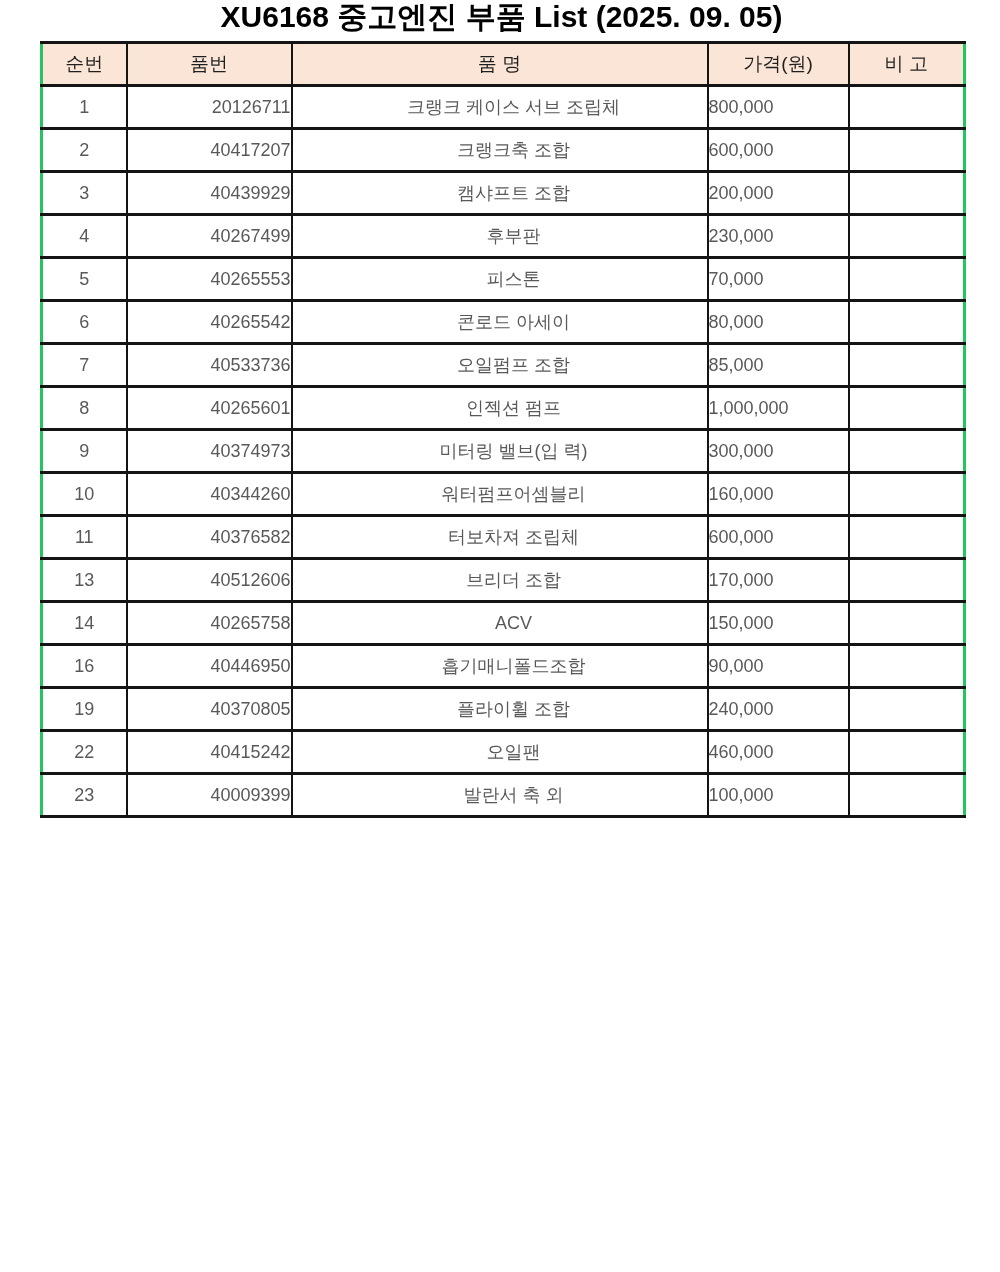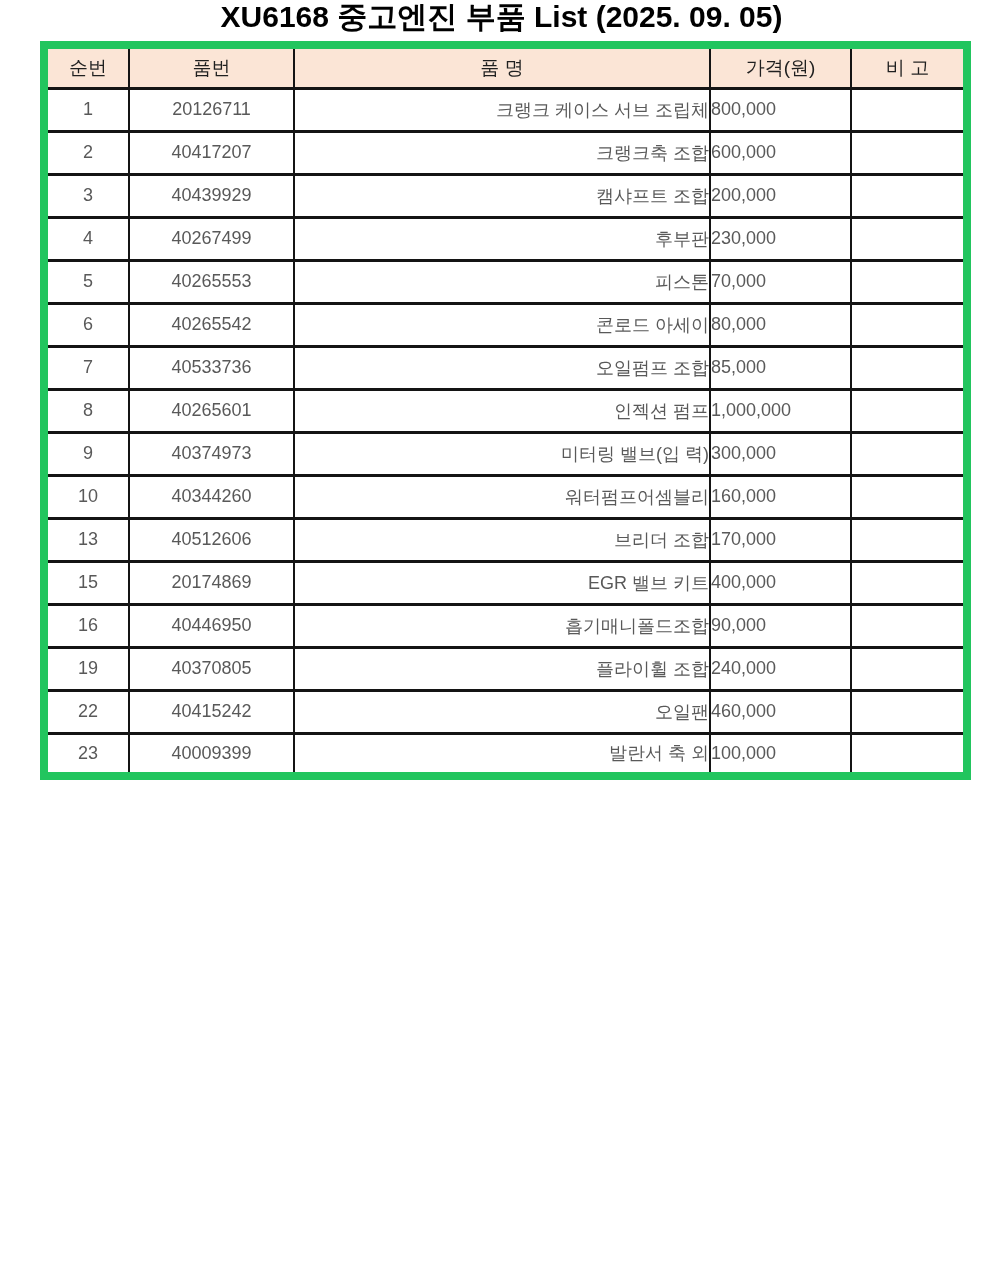--- a/index.html
+++ b/index.html
@@ -22,21 +22,21 @@
     font-size: 30px;
     line-height: 34px;
     font-weight: bold;
     color: #000000;
   }
   table.parts {
     border-collapse: collapse;
     table-layout: fixed;
     width: 923px;
     margin-left: 40px;
-    border: 8px solid #22c55e;
+    border: 3px solid #22c55e;
   }
   col.c1 { width: 85px; }
   col.c2 { width: 165px; }
   col.c3 { width: 416px; }
   col.c4 { width: 141px; }
   col.c5 { width: 116px; }
   th, td {
     border: 2px solid #141414;
     border-top-width: 3px;
     border-bottom-width: 3px;
@@ -51,22 +51,22 @@
     font-size: 19px;
     font-weight: normal;
     text-align: center;
   }
   td {
     color: #595959;
     font-size: 18px;
     background: #ffffff;
   }
   td.c-no    { text-align: center; }
-  td.c-part  { text-align: center; }
-  td.c-name  { text-align: right; padding-left: 28px; }
+  td.c-part  { text-align: right; }
+  td.c-name  { text-align: center; padding-left: 28px; }
   td.c-price { text-align: left; padding-right: 13px; }
   td.c-note  { text-align: center; }
 </style>
 </head>
 <body>
 
 <div class="page">
   <h1 class="doc-title">XU6168 중고엔진 부품 List (2025. 09. 05)</h1>
 
   <table class="parts">
@@ -160,38 +160,45 @@
   </tr>
 
   <tr>
     <td class="c-no">10</td>
     <td class="c-part">40344260</td>
     <td class="c-name">워터펌프어셈블리</td>
     <td class="c-price">160,000</td>
     <td class="c-note"></td>
   </tr>
 
+  <tr>
+    <td class="c-no">11</td>
+    <td class="c-part">40376582</td>
+    <td class="c-name">터보차져 조립체</td>
+    <td class="c-price">600,000</td>
+    <td class="c-note"></td>
+  </tr>
 
 
   <tr>
     <td class="c-no">13</td>
     <td class="c-part">40512606</td>
     <td class="c-name">브리더 조합</td>
     <td class="c-price">170,000</td>
     <td class="c-note"></td>
   </tr>
 
-
-  <tr>
-    <td class="c-no">15</td>
-    <td class="c-part">20174869</td>
-    <td class="c-name">EGR 밸브 키트</td>
-    <td class="c-price">400,000</td>
-    <td class="c-note"></td>
-  </tr>
+  <tr>
+    <td class="c-no">14</td>
+    <td class="c-part">40265758</td>
+    <td class="c-name">ACV</td>
+    <td class="c-price">150,000</td>
+    <td class="c-note"></td>
+  </tr>
+
 
   <tr>
     <td class="c-no">16</td>
     <td class="c-part">40446950</td>
     <td class="c-name">흡기매니폴드조합</td>
     <td class="c-price">90,000</td>
     <td class="c-note"></td>
   </tr>
 
 

